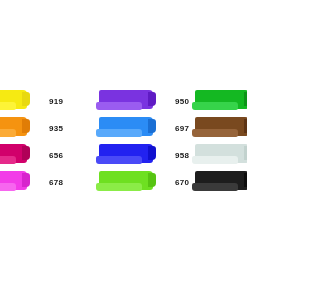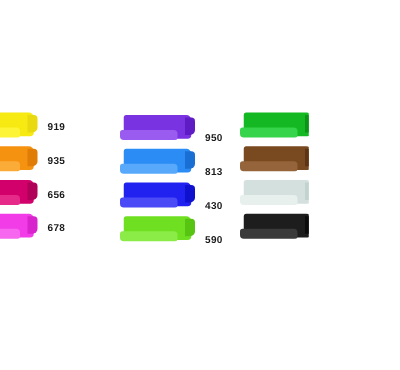--- a/index.html
+++ b/index.html
@@ -29,21 +29,21 @@
   }
   .swatch-cell {
     position: absolute;
     top: 0;
     height: 27px;
     display: flex;
     align-items: center;
   }
   
   .col-0 { left: -30px; width: 105px; }
-  .col-1 { left: 96px;  width: 105px; align-items: flex-end; }
+  .col-1 { left: 96px;  width: 105px; }
   .col-2 { left: 192px; width: 96px;  }
 
   .swatch-mark {
     position: relative;
     width: 60px;
     height: 23px;
     flex: 0 0 60px;
   }
   
   .mark-body {
@@ -68,21 +68,21 @@
     position: absolute;
     right: 0px;
     top: 2px;
     width: 8px;
     height: 14px;
     border-radius: 0 3px 4px 0;
     filter: blur(0.6px);
   }
 
   .swatch-label {
-    margin-left: 8px;
+    margin-left: 19px;
     font-size: 8px;
     font-weight: bold;
     color: #1a1a1a;
     letter-spacing: 0.3px;
     white-space: nowrap;
     line-height: 1;
   }
 </style>
 </head>
 <body>
@@ -125,21 +125,21 @@
           <div class="mark-nib" style="background-color: rgb(224, 125, 6);"></div>
         </div>
         <div class="swatch-label" style="color: rgb(26, 26, 26);">935</div>
       </div>
       <div class="swatch-cell col-1">
         <div class="swatch-mark">
           <div class="mark-body" style="background-color: rgb(43, 140, 245);"></div>
           <div class="mark-tail" style="background-color: rgb(88, 169, 251);"></div>
           <div class="mark-nib" style="background-color: rgb(26, 111, 212);"></div>
         </div>
-        <div class="swatch-label" style="color: rgb(26, 26, 26);">813</div>
+        <div class="swatch-label" style="color: rgb(26, 26, 26);">697</div>
       </div>
       <div class="swatch-cell col-2">
         <div class="swatch-mark">
           <div class="mark-body" style="background-color: rgb(121, 73, 31);"></div>
           <div class="mark-tail" style="background-color: rgb(150, 100, 58);"></div>
           <div class="mark-nib" style="background-color: rgb(93, 52, 20);"></div>
         </div>
 
       </div>
     </div>
@@ -152,21 +152,21 @@
           <div class="mark-nib" style="background-color: rgb(176, 0, 88);"></div>
         </div>
         <div class="swatch-label" style="color: rgb(26, 26, 26);">656</div>
       </div>
       <div class="swatch-cell col-1">
         <div class="swatch-mark">
           <div class="mark-body" style="background-color: rgb(34, 34, 240);"></div>
           <div class="mark-tail" style="background-color: rgb(74, 74, 247);"></div>
           <div class="mark-nib" style="background-color: rgb(16, 16, 207);"></div>
         </div>
-        <div class="swatch-label" style="color: rgb(26, 26, 26);">430</div>
+        <div class="swatch-label" style="color: rgb(26, 26, 26);">958</div>
       </div>
       <div class="swatch-cell col-2">
         <div class="swatch-mark">
           <div class="mark-body" style="background-color: rgb(211, 224, 221);"></div>
           <div class="mark-tail" style="background-color: rgb(232, 240, 238);"></div>
           <div class="mark-nib" style="background-color: rgb(194, 210, 206);"></div>
         </div>
 
       </div>
     </div>
@@ -179,21 +179,21 @@
           <div class="mark-nib" style="background-color: rgb(215, 36, 205);"></div>
         </div>
         <div class="swatch-label" style="color: rgb(26, 26, 26);">678</div>
       </div>
       <div class="swatch-cell col-1">
         <div class="swatch-mark">
           <div class="mark-body" style="background-color: rgb(110, 224, 33);"></div>
           <div class="mark-tail" style="background-color: rgb(139, 236, 71);"></div>
           <div class="mark-nib" style="background-color: rgb(87, 196, 18);"></div>
         </div>
-        <div class="swatch-label" style="color: rgb(26, 26, 26);">590</div>
+        <div class="swatch-label" style="color: rgb(26, 26, 26);">670</div>
       </div>
       <div class="swatch-cell col-2">
         <div class="swatch-mark">
           <div class="mark-body" style="background-color: rgb(29, 29, 29);"></div>
           <div class="mark-tail" style="background-color: rgb(58, 58, 58);"></div>
           <div class="mark-nib" style="background-color: rgb(12, 12, 12);"></div>
         </div>
 
       </div>
     </div>

